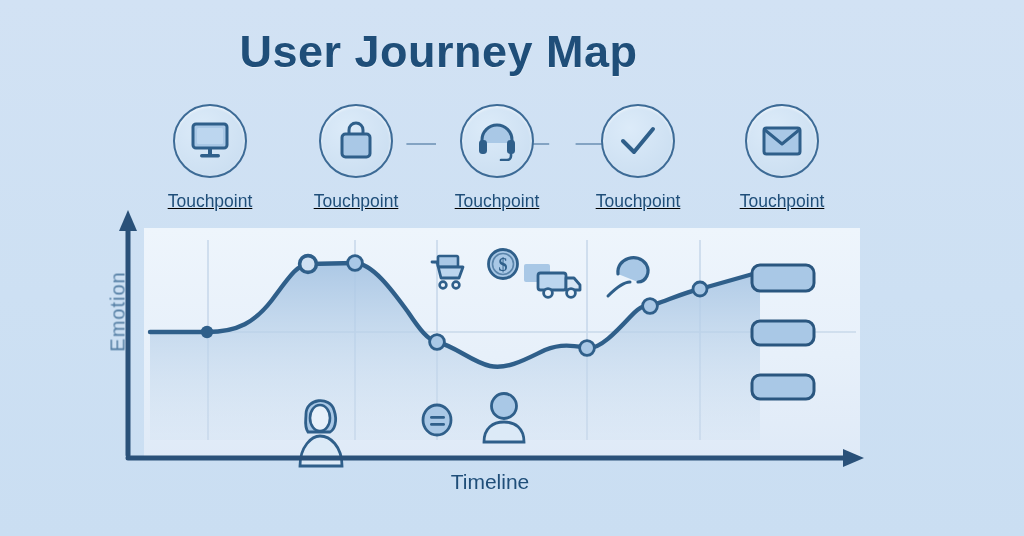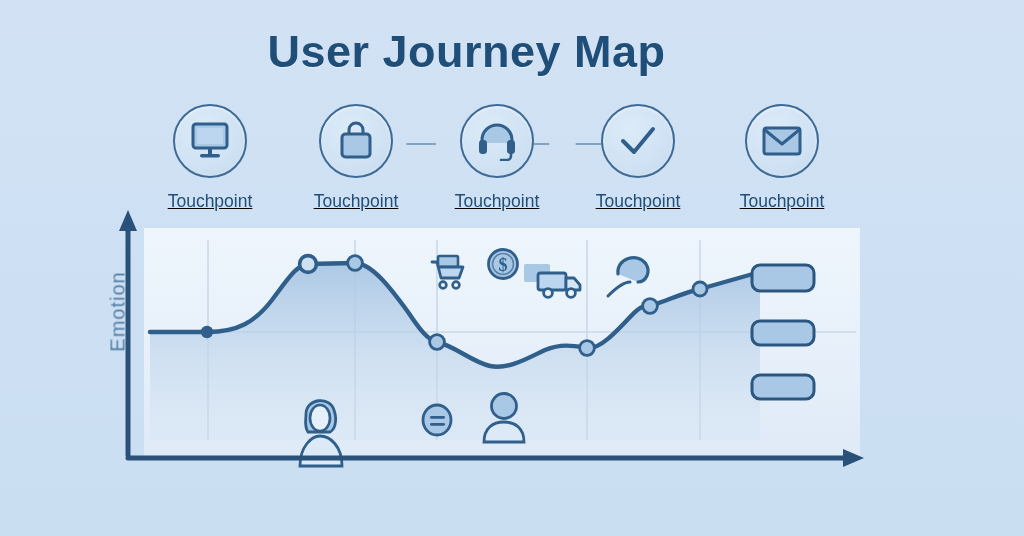--- a/index.html
+++ b/index.html
@@ -26,21 +26,20 @@
     position: absolute;
     top: 26px;
     left: 0;
     width: 877px;
     text-align: center;
     font-size: 45px;
     font-weight: bold;
     color: #1f4e79;
     letter-spacing: 0.5px;
     text-shadow: 0 1px 0 rgba(255,255,255,0.45);
-    margin-left: 28px;
   }
 
   
   .touchpoints {
     position: absolute;
     top: 104px;
     left: 0;
     width: 1024px;
     height: 118px;
   }
@@ -285,15 +284,16 @@
       <line x1="128" y1="455" x2="128" y2="224" stroke="#2a5179" stroke-width="5" stroke-linecap="round"></line>
       <path d="M128 210 L119 231 L137 231 Z" fill="#2a5179"></path>
     </g>
 
     <g>
       <line x1="128" y1="458" x2="848" y2="458" stroke="#2a5179" stroke-width="5" stroke-linecap="round"></line>
       <path d="M864 458 L843 449 L843 467 Z" fill="#2a5179"></path>
     </g>
   </svg>
 
+  <div class="axis-label-x">Timeline</div>
   <div class="axis-label-y">Emotion</div>
 
 </div>
 
 </body></html>

